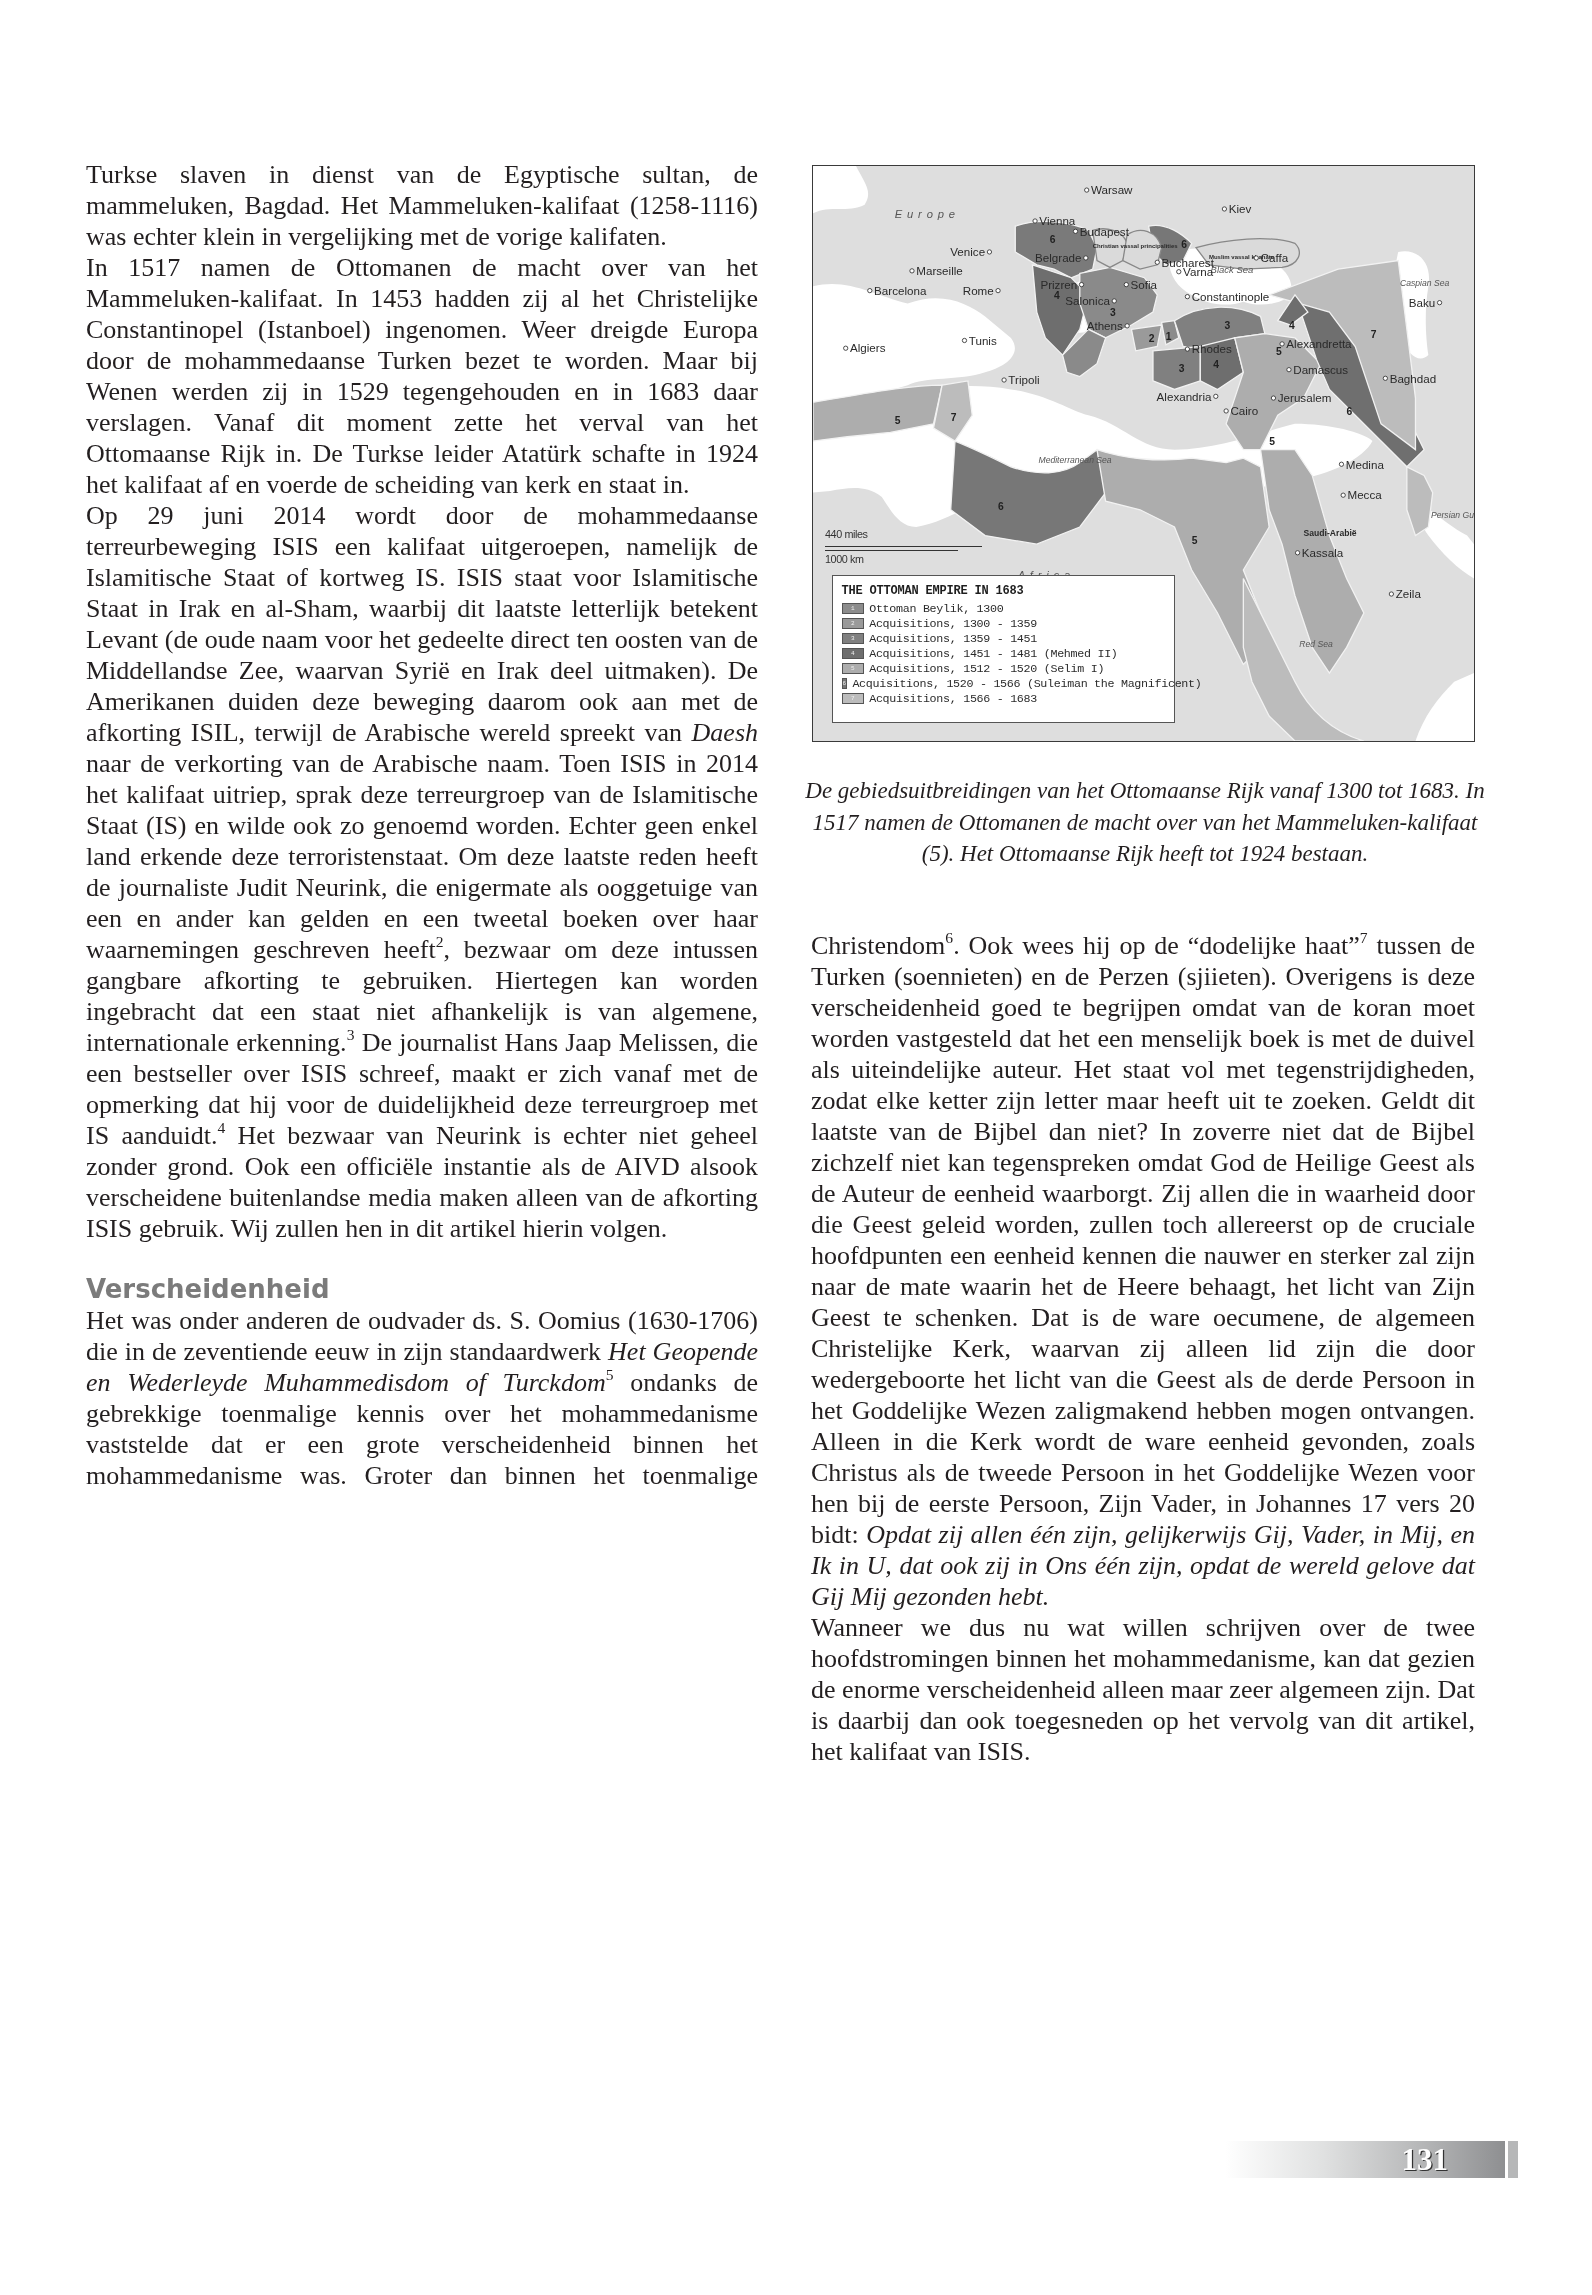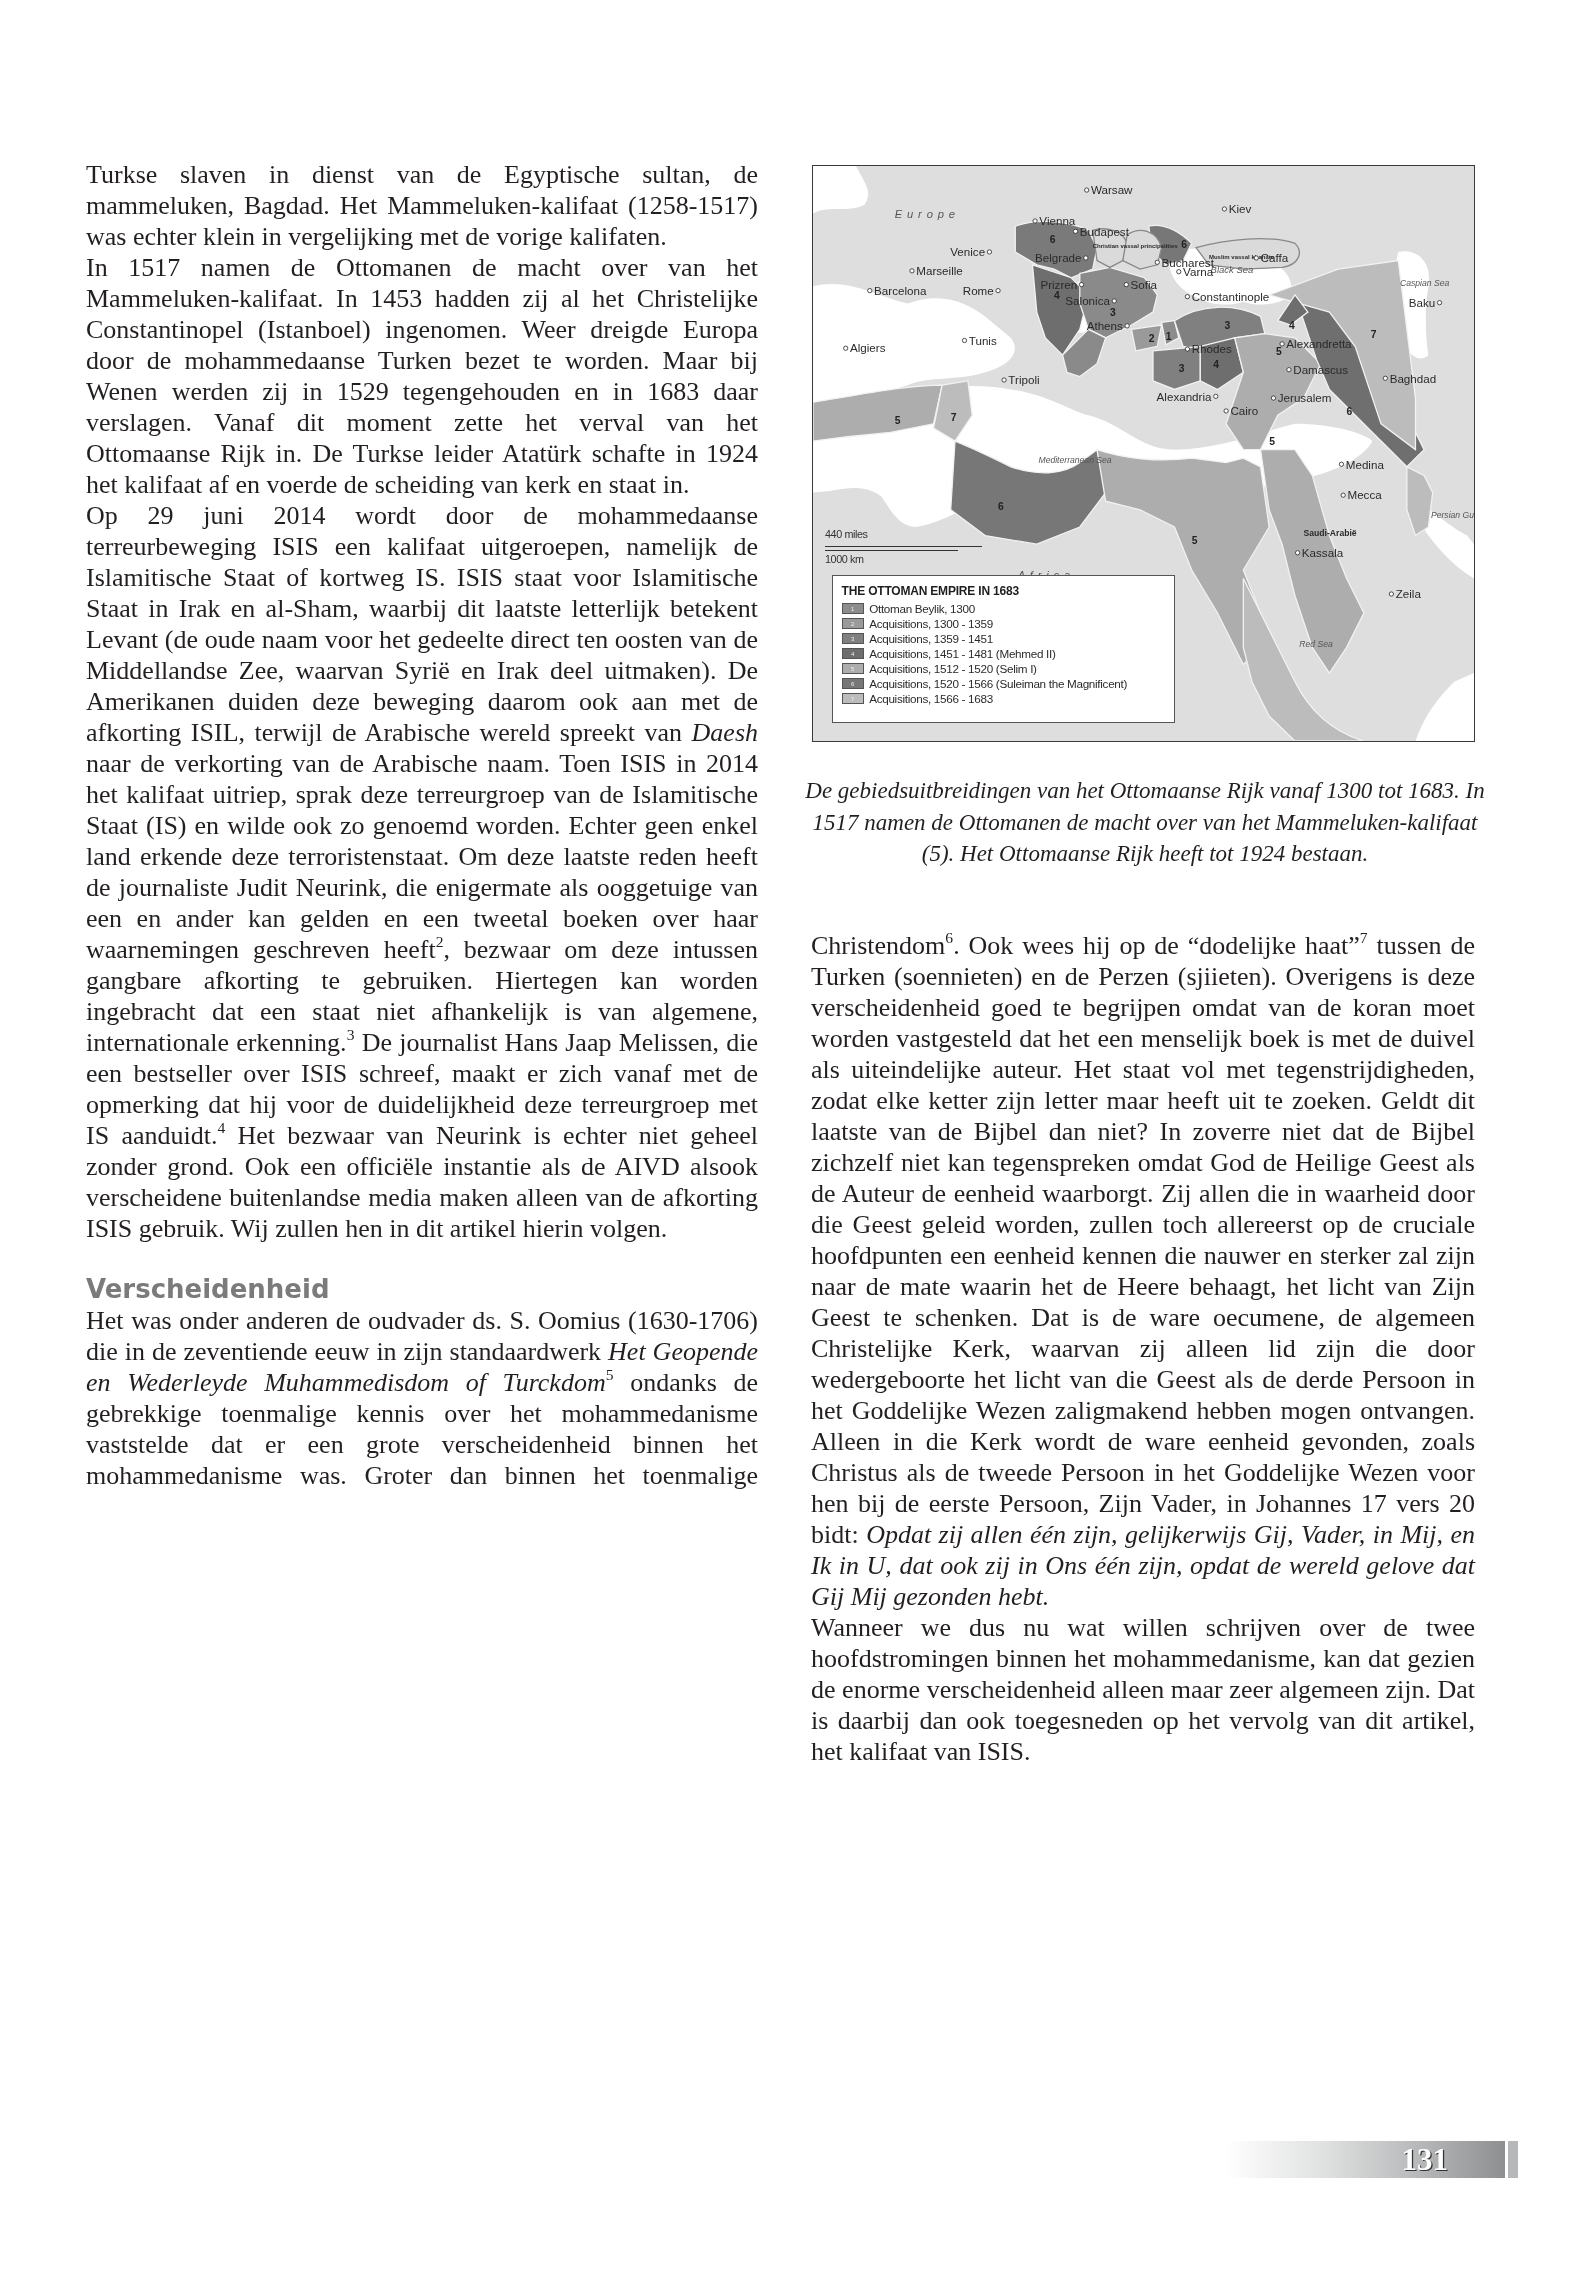--- a/index.html
+++ b/index.html
@@ -21,21 +21,21 @@
   
   #figure { position:absolute; left:812px; top:165px; width:663px; height:577px;
             border:1.7px solid #3a3a3a; box-sizing:border-box; background:#dedede; overflow:hidden; }
   #figure svg { position:absolute; left:0; top:0; width:100%; height:100%; }
   .map-label { font-family:"Liberation Sans", "DejaVu Sans", sans-serif; font-size:13.5px; fill:#2a2a2a; }
   .map-label-it { font-family:"Liberation Sans", sans-serif; font-size:13px; font-style:italic; fill:#555; letter-spacing:1px; }
   .map-region-num { font-family:"Liberation Sans", sans-serif; font-size:12px; font-weight:bold; fill:#222; }
 
   #legend { position:absolute; left:19px; top:409px; width:343px; height:148px;
             border:1.3px solid #555; background:#ffffff; box-sizing:border-box; padding:5.2px 8.6px 0 8.6px;
-            font-family:Liberation Sans, sans-serif; }
+            font-family:Liberation Mono, monospace; }
   #legend-title { font-size:12px; font-weight:bold; color:#1e1e1e; margin:2.6px 0 3.5px 0; letter-spacing:-0.2px; }
   .legend-row { display:flex; align-items:center; height:15px; }
   .legend-swatch { width:22.4px; height:11.2px; border:0.9px solid #555; margin-right:5.2px; display:flex;
                    align-items:center; justify-content:center; font-size:6px; color:#eee; box-sizing:border-box; }
   .legend-label { font-size:11.7px; color:#2b2b2b; white-space:nowrap; letter-spacing:-0.3px; }
   #scale { position:absolute; left:12px; top:362px; font-family:"Liberation Sans", sans-serif; font-size:10.8px; color:#333; }
   #scale .miles-bar { position:absolute; left:0; top:18px; width:157px; height:1.3px; background:#333; }
   #scale .km-bar { position:absolute; left:0; top:21.6px; width:133px; height:1.3px; background:#333; }
   #scale .miles-lbl { position:absolute; left:0; top:0; white-space:nowrap; letter-spacing:-0.4px;}
   #scale .km-lbl { position:absolute; left:0; top:25px; white-space:nowrap; letter-spacing:-0.4px;}
@@ -47,21 +47,21 @@
   #footer-bar { position:absolute; left:1225px; top:2141px; width:280px; height:37px;
                 background:linear-gradient(to right, #ffffff 0%, #e0e1e1 35%, #b6b7b8 70%, #8e8f91 100%); }
   #page-number { position:absolute; right:57px; top:1.7px; font-family:"Liberation Serif", serif; font-weight:bold;
                  font-size:31px; color:#ffffff; text-shadow:1.3px 1.3px 0 #333; line-height:33px; }
   #footer-block { position:absolute; left:1508px; top:2141px; width:10.4px; height:37px; background:#b6b7b8; }
 </style>
 </head>
 <body>
 
 <div id="col-left" class="col">
-  <p>Turkse slaven in dienst van de Egyptische sultan, de mammeluken, Bagdad. Het Mammeluken-kalifaat (1258-1517) was echter klein in vergelijking met de vorige kalifaten.</p>
+  <p>Turkse slaven in dienst van de Egyptische sultan, de mammeluken, Bagdad. Het Mammeluken-kalifaat (1258-1116) was echter klein in vergelijking met de vorige kalifaten.</p>
   <p>In 1517 namen de Ottomanen de macht over van het Mammeluken-kalifaat. In 1453 hadden zij al het Christelijke Constantinopel (Istanboel) ingenomen. Weer dreigde Europa door de mohammedaanse Turken bezet te worden. Maar bij Wenen werden zij in 1529 tegengehouden en in 1683 daar verslagen. Vanaf dit moment zette het verval van het Ottomaanse Rijk in. De Turkse leider Atatürk schafte in 1924 het kalifaat af en voerde de scheiding van kerk en staat in.</p>
 
   <p><span>Op 29 juni 2014 wordt door de mohammedaanse terreurbeweging ISIS een kalifaat uitgeroepen, namelijk de Islamitische Staat of kortweg IS. ISIS staat voor Islamitische Staat in Irak en al-Sham, waarbij dit laatste letterlijk betekent Levant (de oude naam voor het gedeelte direct ten oosten van de Middellandse Zee, waarvan Syrië en Irak deel uitmaken). De Amerikanen duiden deze beweging daarom ook aan met de afkorting ISIL, terwijl de Arabische wereld spreekt van </span><em>Daesh</em><span> naar de verkorting van de Arabische naam. Toen ISIS in 2014 het kalifaat uitriep, sprak deze terreurgroep van de Islamitische Staat (IS) en wilde ook zo genoemd worden. Echter geen enkel land erkende deze terroristenstaat. Om deze laatste reden heeft de journaliste Judit Neurink, die enigermate als ooggetuige van een en ander kan gelden en een tweetal boeken over haar waarnemingen geschreven heeft</span><sup>2</sup><span>, bezwaar om deze intussen gangbare afkorting te gebruiken. Hiertegen kan worden ingebracht dat een staat niet afhankelijk is van algemene, internationale erkenning.</span><sup>3</sup><span> De journalist Hans Jaap Melissen, die een bestseller over ISIS schreef, maakt er zich vanaf met de opmerking dat hij voor de duidelijkheid deze terreurgroep met IS aanduidt.</span><sup>4</sup><span> Het bezwaar van Neurink is echter niet geheel zonder grond. Ook een officiële instantie als de AIVD alsook verscheidene buitenlandse media maken alleen van de afkorting ISIS gebruik. Wij zullen hen in dit artikel hierin volgen.</span></p>
 
   <h2 id="h-versch" class="heading">Verscheidenheid</h2>
   <p class="last" style="text-align-last:justify;"><span>Het was onder anderen de oudvader ds. S. Oomius (1630-1706) die in de zeventiende eeuw in zijn standaardwerk </span><em>Het Geopende en Wederleyde Muhammedisdom of Turckdom</em><sup>5</sup><span> ondanks de gebrekkige toenmalige kennis over het mohammedanisme vaststelde dat er een grote verscheidenheid binnen het mohammedanisme was. Groter dan binnen het toenmalige</span></p>
 </div>
 
 <div id="figure">
   <svg viewBox="0 0 768 669" preserveAspectRatio="none">

